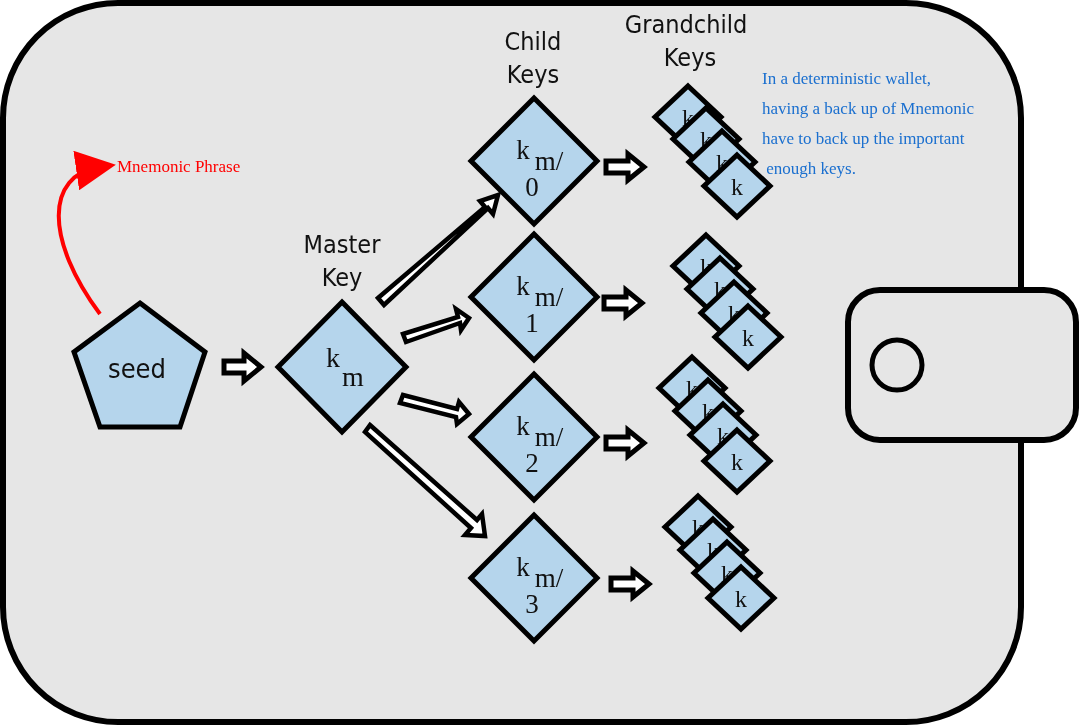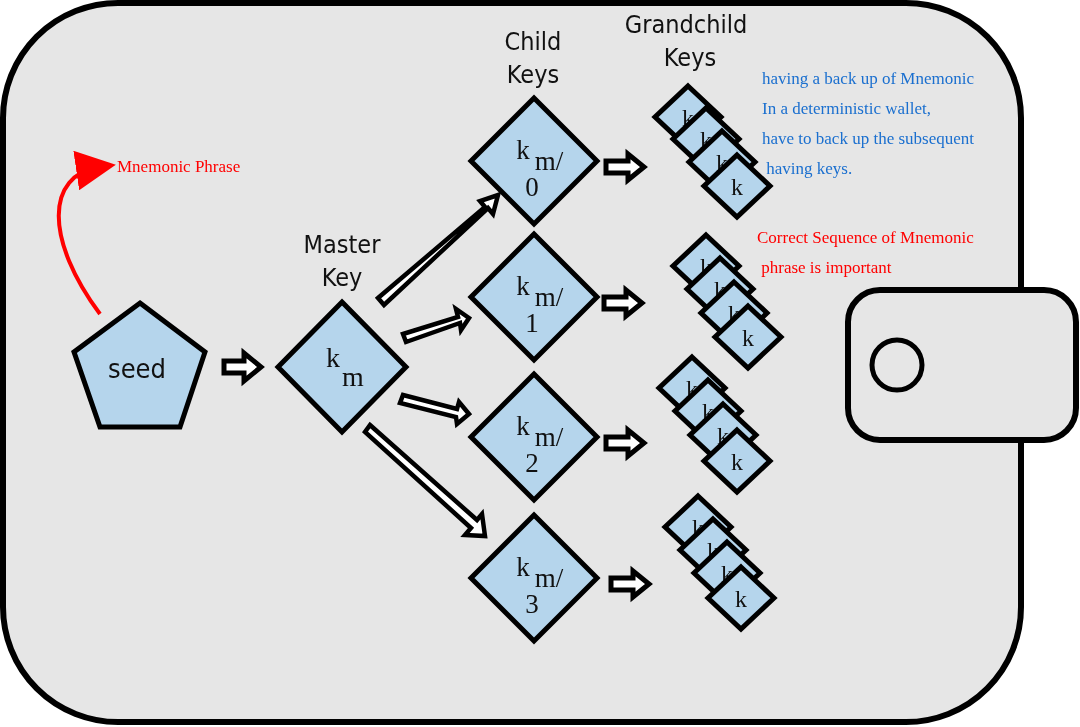--- a/index.html
+++ b/index.html
@@ -142,22 +142,18 @@
           </g>
           <g>
             <polygon points="741,567 774,598 741,629 708,598" fill="#b5d5ec" stroke="#000" stroke-width="5"></polygon>
             <text x="741" y="607" font-size="24" text-anchor="middle" class="serif" fill="#111">k</text>
           </g>
         </g>
       </g>
 </svg>
 
 <div class="note" style="left:762px;top:64px;color:#1a6fcf;">
+  <div>In a deterministic wallet,</div>
   <div>having a back up of Mnemonic</div>
-  <div>In a deterministic wallet,</div>
-  <div>have to back up the subsequent</div>
-  <div style="white-space:pre"> having keys.</div>
-</div>
-<div class="note" style="left:757px;top:223px;color:#ff0000;">
-  <div>Correct Sequence of Mnemonic</div>
-  <div style="white-space:pre"> phrase is important</div>
+  <div>have to back up the important</div>
+  <div style="white-space:pre"> enough keys.</div>
 </div>
 </div>
 
 </body></html>

